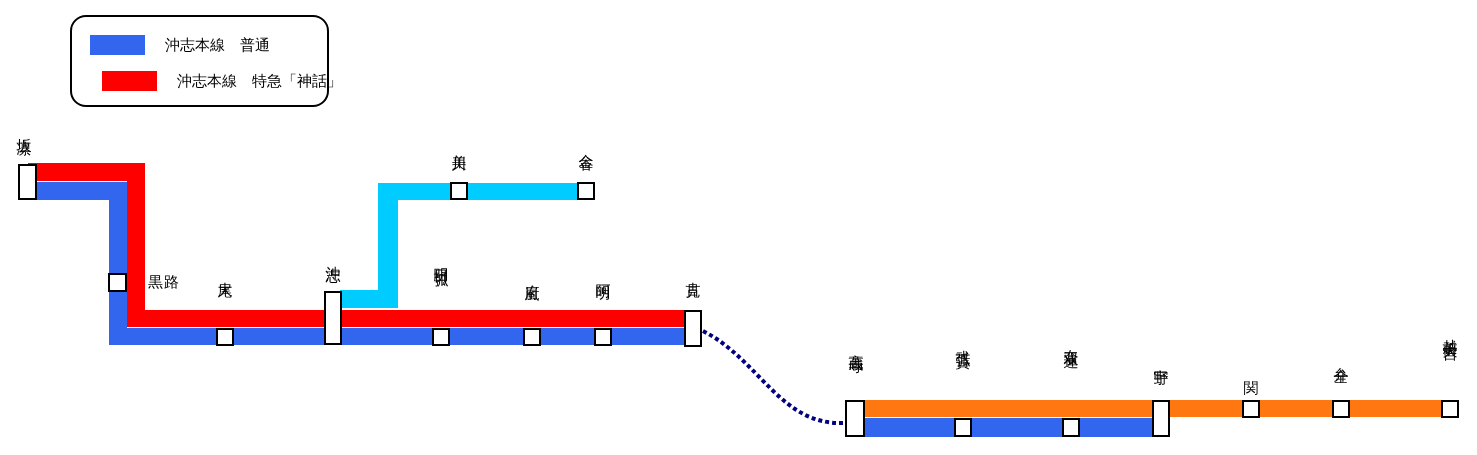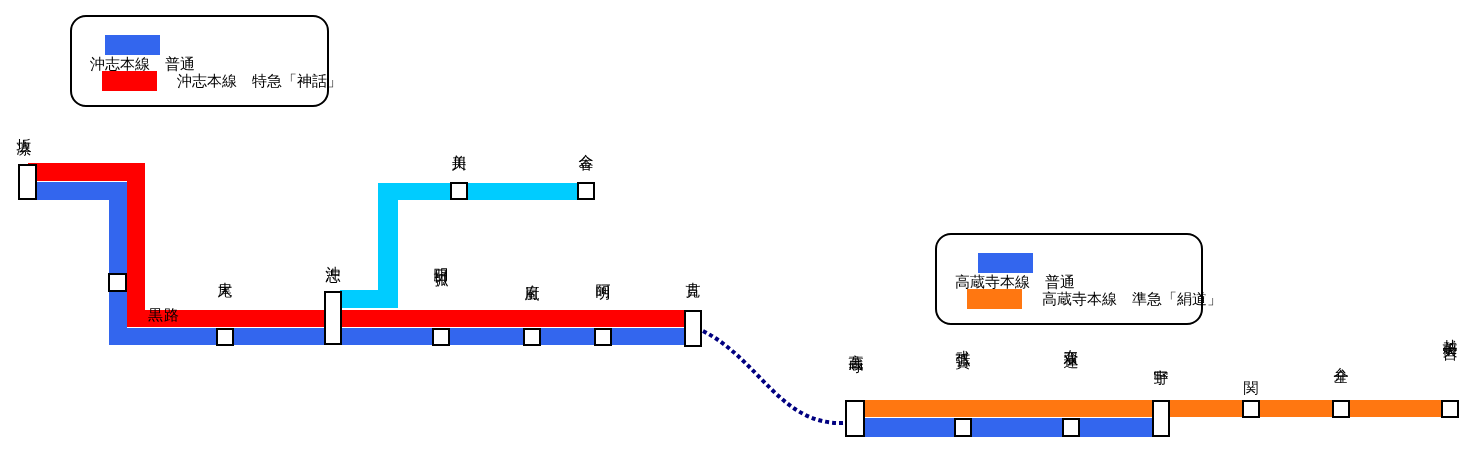--- a/index.html
+++ b/index.html
@@ -46,21 +46,21 @@
     background: #ffffff;
     box-sizing: border-box;
     z-index: 5;
   }
   .legend-row {
     position: absolute;
     left: 18px;
     display: flex;
     align-items: center;
   }
-  .legend-row.row-0 { top: 18px; flex-direction: column; }
+  .legend-row.row-0 { top: 18px; }
   .legend-row.row-1 { top: 54px; padding-left: 12px; }
   .swatch {
     display: inline-block;
     width: 55px;
     height: 20px;
     margin-right: 20px;
   }
   .legend-label { font-size: 15px; color: #000000; white-space: nowrap; }
   #connector-svg { position: absolute; left: 0; top: 0; z-index: 2; pointer-events: none; }
 </style>
@@ -77,46 +77,36 @@
     <div class="legend-row row-0">
       <span class="swatch" style="background: rgb(51, 102, 238);"></span>
       <span class="legend-label">沖志本線　普通</span>
     </div>
     <div class="legend-row row-1">
       <span class="swatch" style="background: rgb(255, 0, 0);"></span>
       <span class="legend-label">沖志本線　特急「神話」</span>
     </div>
   </div>
 
-  <div class="legend" style="left:935px; top:233px; width:268px; height:92px;">
-    <div class="legend-row row-0">
-      <span class="swatch" style="background: rgb(51, 102, 238);"></span>
-      <span class="legend-label">高蔵寺本線　普通</span>
-    </div>
-    <div class="legend-row row-1">
-      <span class="swatch" style="background: rgb(255, 119, 17);"></span>
-      <span class="legend-label">高蔵寺本線　準急「絹道」</span>
-    </div>
-  </div>
 
 <div class="segment" style="left: 28px; top: 182px; width: 99px; height: 18px; background: rgb(51, 102, 238); z-index: 1;"></div>
     <div class="segment" style="left: 109px; top: 182px; width: 18px; height: 163px; background: rgb(51, 102, 238); z-index: 1;"></div>
     <div class="segment" style="left: 109px; top: 328px; width: 591px; height: 17px; background: rgb(51, 102, 238); z-index: 1;"></div>
     <div class="segment" style="left: 28px; top: 163px; width: 117px; height: 18px; background: rgb(255, 0, 0); z-index: 1;"></div>
     <div class="segment" style="left: 127px; top: 163px; width: 18px; height: 164px; background: rgb(255, 0, 0); z-index: 1;"></div>
     <div class="segment" style="left: 127px; top: 310px; width: 573px; height: 17px; background: rgb(255, 0, 0); z-index: 1;"></div>
     <div class="segment" style="left: 340px; top: 290px; width: 58px; height: 18px; background: rgb(0, 204, 255); z-index: 1;"></div>
     <div class="segment" style="left: 378px; top: 183px; width: 20px; height: 125px; background: rgb(0, 204, 255); z-index: 1;"></div>
     <div class="segment" style="left: 378px; top: 183px; width: 217px; height: 17px; background: rgb(0, 204, 255); z-index: 1;"></div>
     <div class="segment" style="left: 855px; top: 400px; width: 600px; height: 17px; background: rgb(255, 119, 17); z-index: 1;"></div>
     <div class="segment" style="left: 855px; top: 418px; width: 310px; height: 19px; background: rgb(51, 102, 238); z-index: 1;"></div>
     <div class="station" style="left: 18px; top: 164px; width: 19px; height: 36px;"></div>
     <div class="label-v" style="left: 16px; top: 126px;">坂凛</div>
     <div class="station" style="left: 108px; top: 273px; width: 19px; height: 19px;"></div>
-    <div class="label-h" style="left: 148px; top: 273px; margin-top: 33px;">黒路</div>
+    <div class="label-h" style="left: 148px; top: 273px;">黒路</div>
     <div class="station" style="left: 216px; top: 328px; width: 18px; height: 18px;"></div>
     <div class="label-v" style="left: 217px; top: 270px;">大尾</div>
     <div class="station" style="left: 324px; top: 291px; width: 18px; height: 54px;"></div>
     <div class="label-v" style="left: 325px; top: 254px;">沖志</div>
     <div class="station" style="left: 450px; top: 182px; width: 18px; height: 18px;"></div>
     <div class="label-v" style="left: 451px; top: 142px;">美川</div>
     <div class="station" style="left: 577px; top: 182px; width: 18px; height: 18px;"></div>
     <div class="label-v" style="left: 578px; top: 142px;">金谷</div>
     <div class="station" style="left: 432px; top: 328px; width: 18px; height: 18px;"></div>
     <div class="label-v" style="left: 433px; top: 256px;">明日弧</div>

